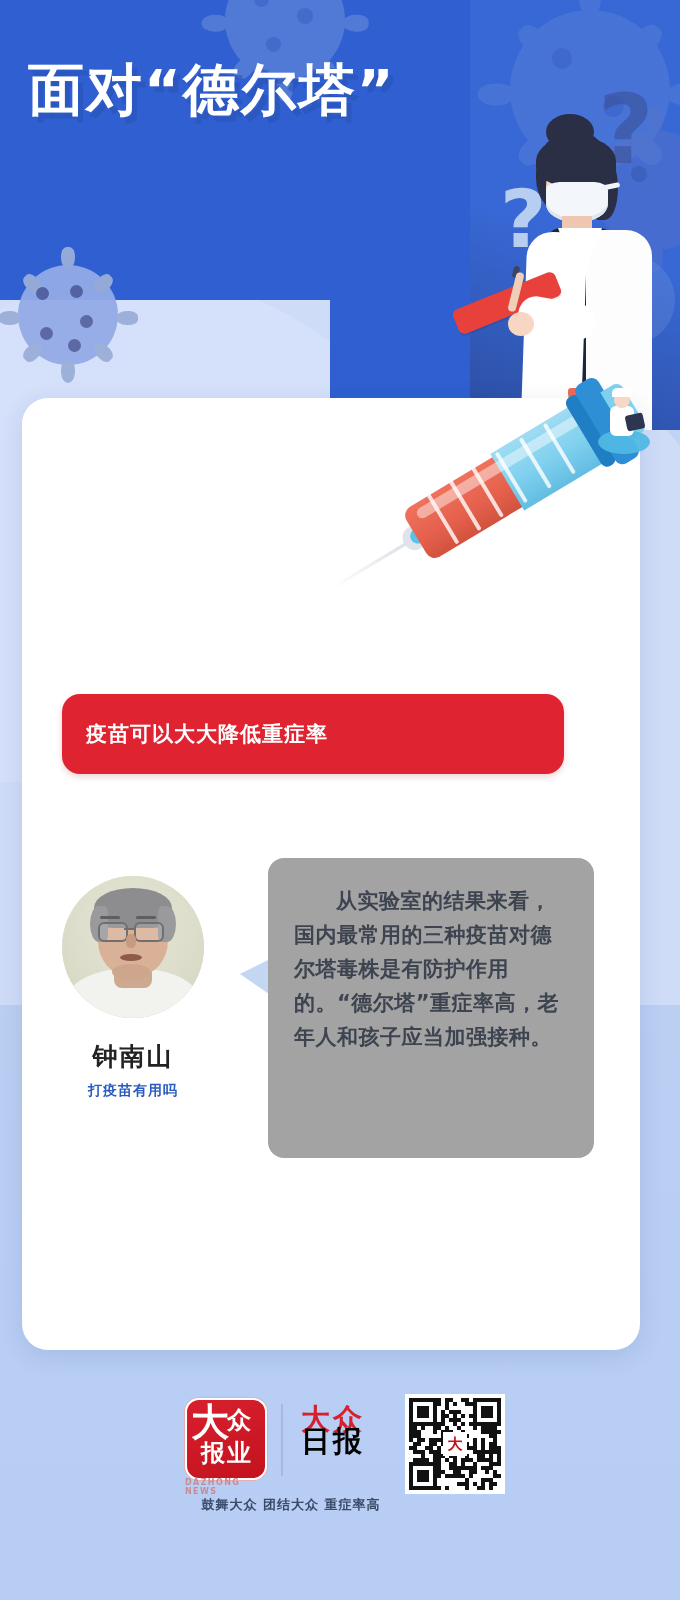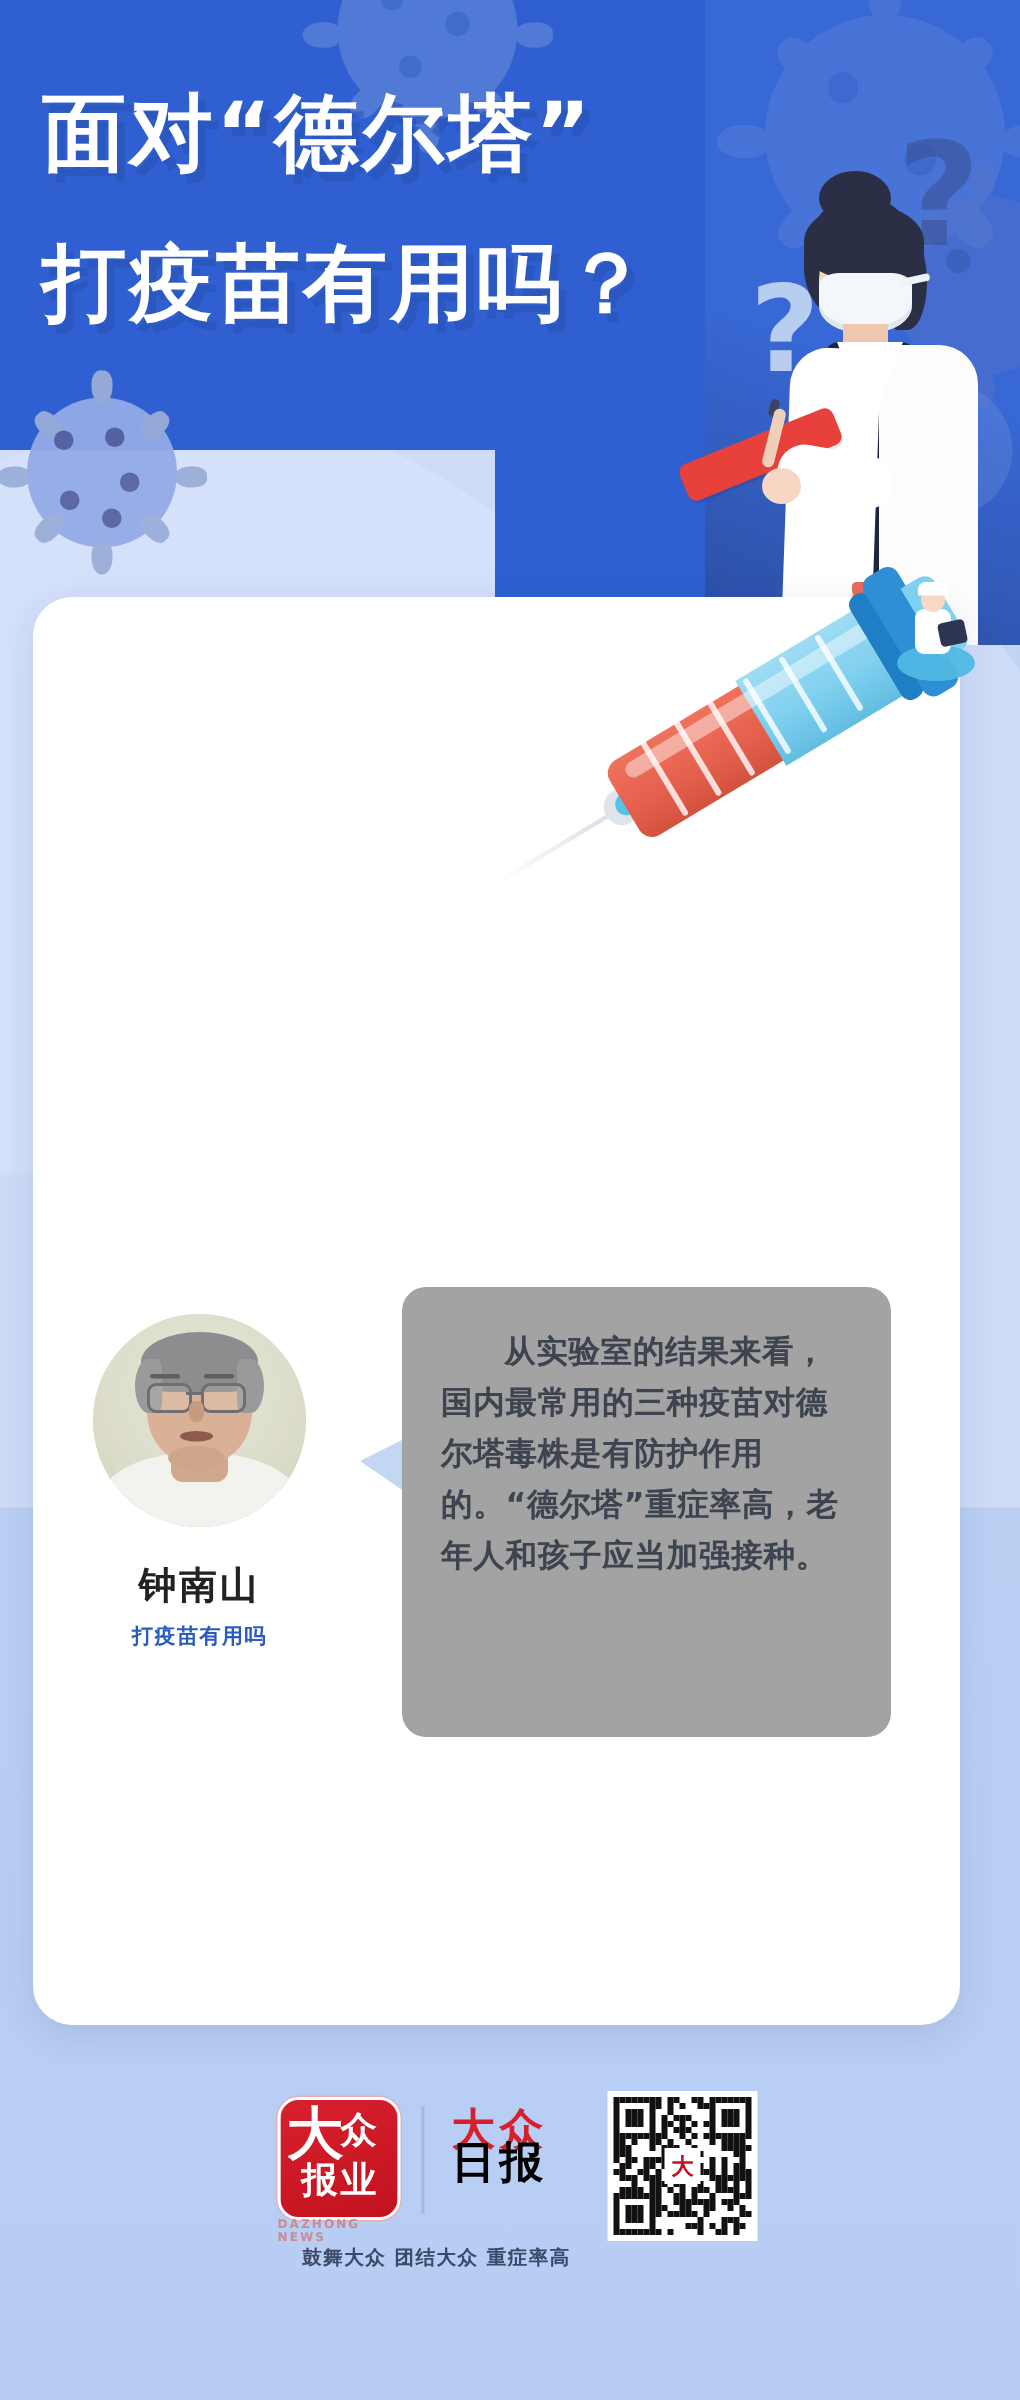--- a/index.html
+++ b/index.html
@@ -330,22 +330,20 @@
 
   <div class="vial">
     <div class="vial-b2"></div>
     <div class="vial-body"></div>
     <div class="vial-cap"></div>
   </div>
 
   <div style="position:absolute;left:28px;top:62px;font-size:56px;font-weight:900;color:#ffffff;letter-spacing:2px;line-height:1;
               text-shadow:5px 6px 0 rgba(40,80,180,.55);white-space:nowrap;">面对“德尔塔”</div>
 
-  <div style="position:absolute;left:28px;top:162px;font-size:56px;font-weight:900;color:#ffffff;letter-spacing:2px;line-height:1;
-              text-shadow:5px 6px 0 rgba(40,80,180,.55);white-space:nowrap;">打疫苗有用吗？</div>
 
   <div class="card"></div>
 
   <div class="syringe">
     <div class="syr-rot">
       <div class="syr-needle"></div>
       <div class="syr-tip"></div>
       <div class="syr-nozzle"></div>
       <div class="syr-body-red"></div>
       <div class="syr-body-blue"></div>
@@ -363,20 +361,21 @@
     <div class="syr-mini-doc">
       <div class="mini-disc"></div>
       <div class="mini-body"></div>
       <div class="mini-head"></div>
       <div class="mini-cap"></div>
       <div class="mini-pad"></div>
     </div>
   </div>
 
 
+  <div class="banner banner2">疫苗可以大大降低重症率</div>
 
   <div class="portrait-wrap">
     <div class="portrait">
       <div class="p-bg"></div>
       <div class="p-shoulder"></div>
       <div class="p-neck"></div>
       <div class="p-head"></div>
       <div class="p-chin"></div>
       <div class="p-hair"></div>
       <div class="p-hair-l"></div>

